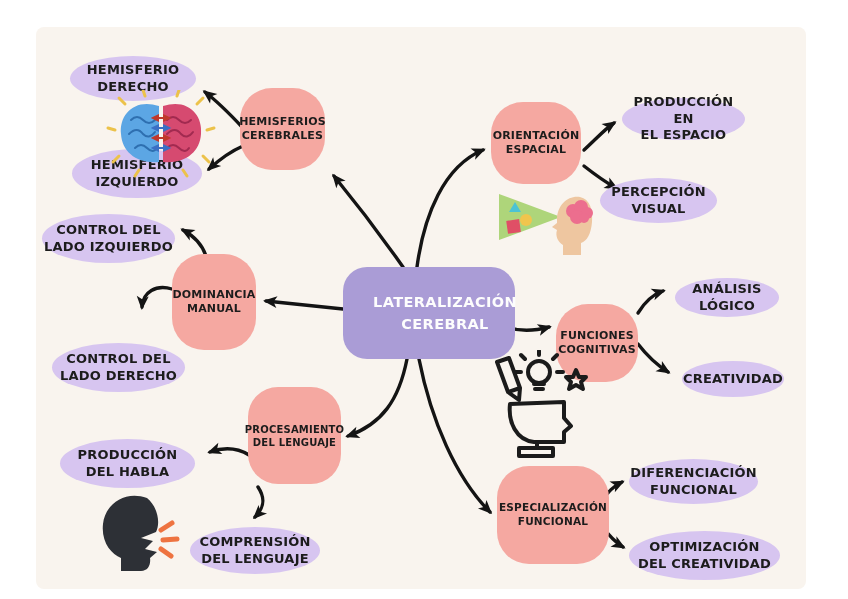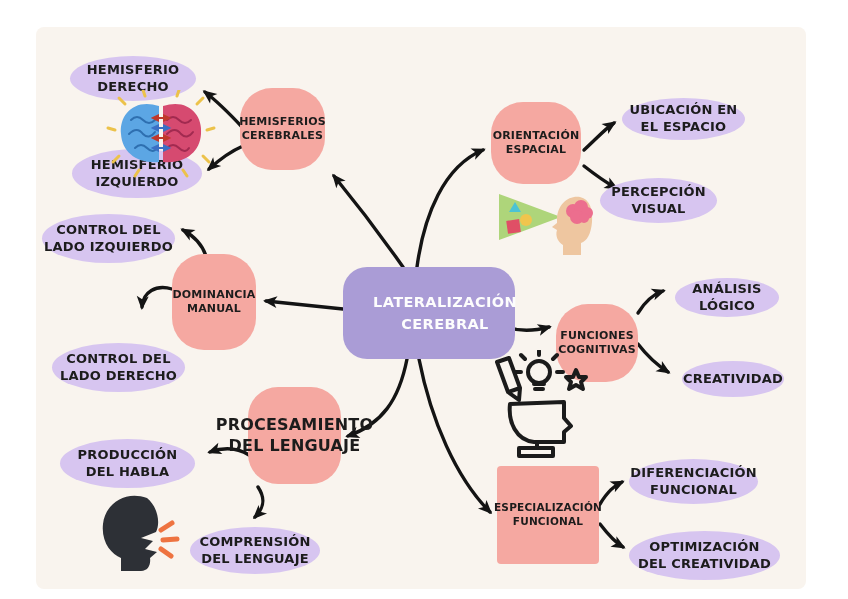--- a/index.html
+++ b/index.html
@@ -68,30 +68,30 @@
 CEREBRAL</div>
 
 <div class="node branch" style="left:240px;top:88px;width:85px;height:82px">HEMISFERIOS
 CEREBRALES</div>
 <div class="node branch" style="left:491px;top:102px;width:90px;height:82px">ORIENTACIÓN
 ESPACIAL</div>
 <div class="node branch" style="left:172px;top:254px;width:84px;height:96px">DOMINANCIA
 MANUAL</div>
 <div class="node branch" style="left:556px;top:304px;width:82px;height:78px">FUNCIONES
 COGNITIVAS</div>
-<div class="node branch" style="left:248px;top:387px;width:93px;height:97px;font-size:16px;border-radius:30px">PROCESAMIENTO
+<div class="node branch" style="left:248px;top:387px;width:93px;height:97px;font-size:10px;border-radius:30px">PROCESAMIENTO
 DEL LENGUAJE</div>
-<div class="node branch" style="left:497px;top:466px;width:102px;height:98px;font-size:10.5px;border-radius:4px">ESPECIALIZACIÓN
+<div class="node branch" style="left:497px;top:466px;width:112px;height:98px;font-size:10.5px;border-radius:32px">ESPECIALIZACIÓN
 FUNCIONAL</div>
 
 <div class="node leaf" style="left:70px;top:56px;width:126px;height:45px">HEMISFERIO
 DERECHO</div>
 <div class="node leaf" style="left:72px;top:149px;width:130px;height:49px">HEMISFERIO
 IZQUIERDO</div>
-<div class="node leaf" style="left:622px;top:98px;width:123px;height:42px">UBICACIÓN EN
+<div class="node leaf" style="left:622px;top:98px;width:123px;height:42px">PRODUCCIÓN EN
 EL ESPACIO</div>
 <div class="node leaf" style="left:600px;top:178px;width:117px;height:45px">PERCEPCIÓN
 VISUAL</div>
 <div class="node leaf" style="left:42px;top:214px;width:133px;height:49px">CONTROL DEL
 LADO IZQUIERDO</div>
 <div class="node leaf" style="left:52px;top:343px;width:133px;height:49px">CONTROL DEL
 LADO DERECHO</div>
 <div class="node leaf" style="left:675px;top:278px;width:104px;height:39px">ANÁLISIS
 LÓGICO</div>
 <div class="node leaf" style="left:682px;top:361px;width:102px;height:36px">CREATIVIDAD</div>

